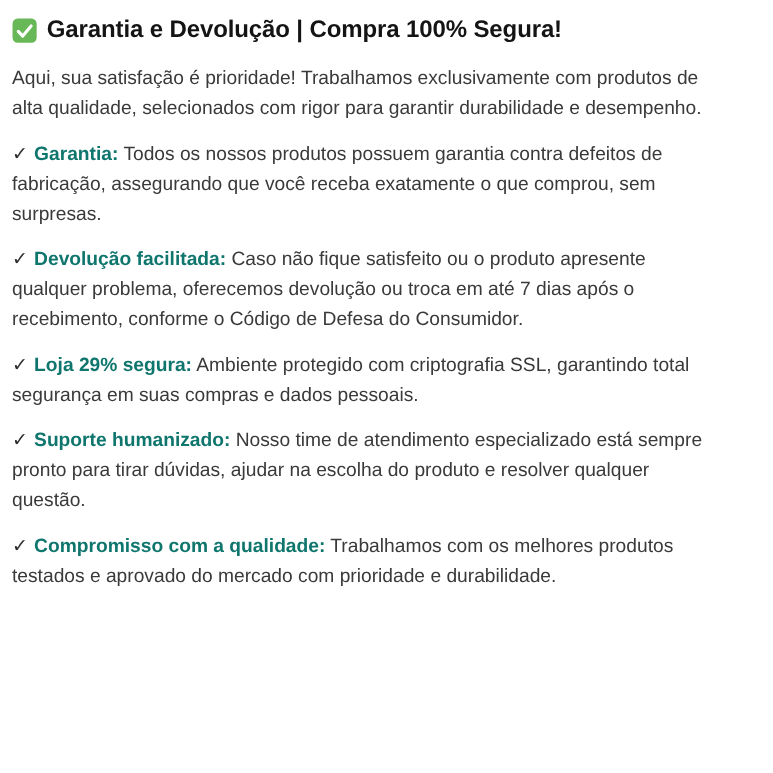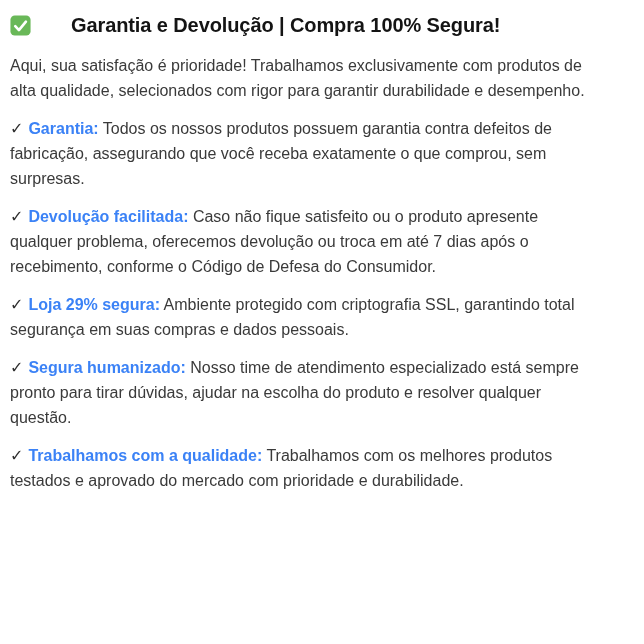--- a/index.html
+++ b/index.html
@@ -21,40 +21,39 @@
   }
   h2.section-title {
     margin: 0 0 15px 0;
     font-size: 20px;
     line-height: 26px;
     font-weight: 700;
     color: #141414;
     letter-spacing: -0.1px;
     display: flex;
     align-items: center;
-    gap: 32px;
   }
   .emoji-badge {
     display: inline-flex;
     width: 21px;
     height: 21px;
     margin-right: 8px;
     flex: 0 0 auto;
   }
   .emoji-badge svg { display: block; }
   p { margin: 0 12px 13px 0; }
   p.closing { margin-bottom: 0; }
   .check {
     font-weight: 600;
     color: #2e2e2e;
     margin-right: 5px;
   }
   strong.label {
     font-weight: 700;
-    color: #3b82f6;
+    color: #0f766e;
   }
 </style>
 </head>
 <body>
 
 <div>
 
   <h2 class="section-title">
     <span class="emoji-badge">
       <svg width="21" height="21" viewBox="0 0 24 24" aria-hidden="true">
@@ -77,23 +76,23 @@
     <span>Caso não fique satisfeito ou o produto apresente qualquer problema, oferecemos devolução ou troca em até 7 dias após o recebimento, conforme o Código de Defesa do Consumidor.</span>
   </p>
 
 
   <p class="item">
     <span class="check">✓</span><strong class="label">Loja 29% segura:</strong>
     <span>Ambiente protegido com criptografia SSL, garantindo total segurança em suas compras e dados pessoais.</span>
   </p>
 
   <p class="item">
-    <span class="check">✓</span><strong class="label">Segura humanizado:</strong>
+    <span class="check">✓</span><strong class="label">Suporte humanizado:</strong>
     <span>Nosso time de atendimento especializado está sempre pronto para tirar dúvidas, ajudar na escolha do produto e resolver qualquer questão.</span>
   </p>
 
   <p class="item">
-    <span class="check">✓</span><strong class="label">Trabalhamos com a qualidade:</strong>
+    <span class="check">✓</span><strong class="label">Compromisso com a qualidade:</strong>
     <span>Trabalhamos com os melhores produtos testados e aprovado do mercado com prioridade e durabilidade.</span>
   </p>
 
 
 </div>
 
 </body></html>

